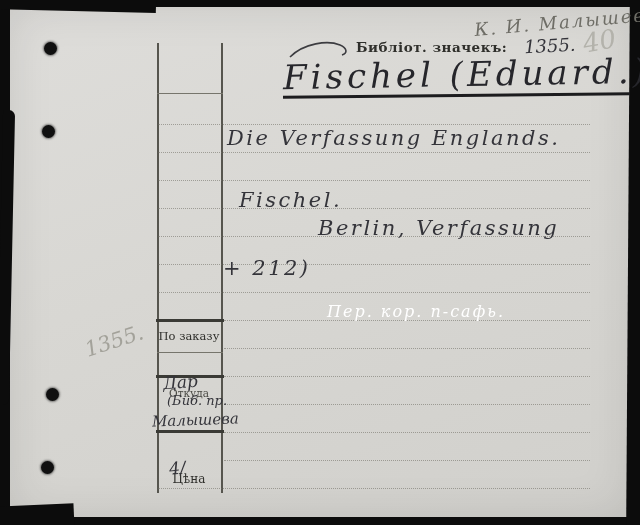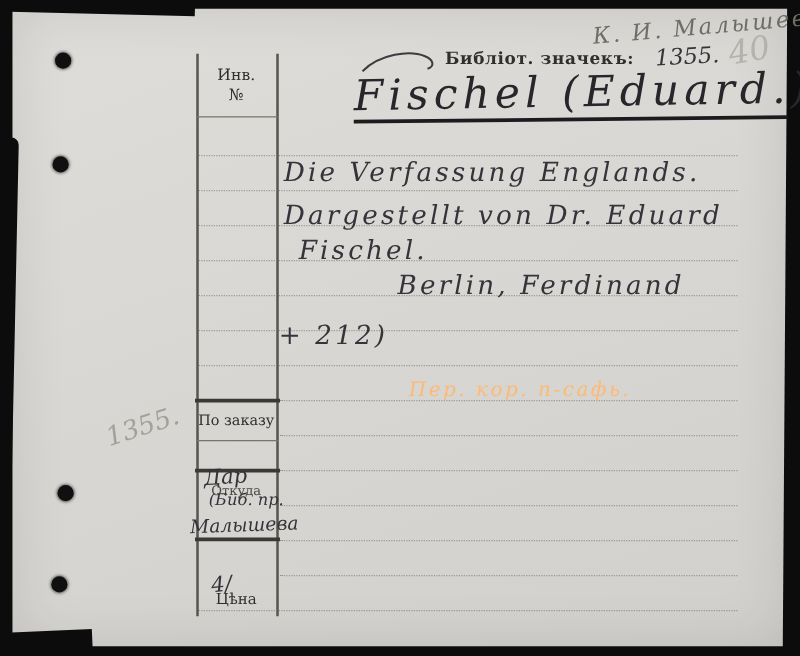--- a/index.html
+++ b/index.html
@@ -30,21 +30,21 @@
   #heading{left:283px;top:54px;font-size:34px;letter-spacing:4px;color:#26262b;transform:rotate(-1deg);}
   #heading-underline{left:283px;top:94px;width:347px;height:3px;background:#1c1c1e;transform:rotate(-0.6deg);}
   .bodyline{font-size:21px;letter-spacing:2.5px;line-height:24px;}
   #bl0{left:227px;top:126px;}
   #bl1{left:227px;top:160px;}
   #bl2{left:223px;top:188px;margin-left:16px;}
   #bl3{left:318px;top:216px;}
   #bl4{left:221px;top:244px;letter-spacing:1.2px;}
   #bl5{left:223px;top:256px;}
   .xx{text-decoration-line:underline overline;text-decoration-thickness:1.5px;}
-  #binding{left:327px;top:302px;font-size:16px;letter-spacing:2px;color:#fdba74;}
+  #binding{left:327px;top:302px;font-size:16px;letter-spacing:2px;color:#ffffff;}
   #inv-label{left:156px;top:52px;width:66px;font-size:12.5px;line-height:16px;}
   #order-label{left:156px;top:329px;width:66px;font-size:11.5px;}
   #origin-label{left:156px;top:387px;width:66px;font-size:10.5px;color:#4a4a44;}
   #origin-hw1{left:163px;top:372px;font-size:17px;transform:rotate(-4deg);}
   #origin-hw2{left:155px;top:393px;font-size:13px;margin-left:12px;}
   #origin-hw3{left:152px;top:411px;font-size:15px;transform:rotate(-2deg);}
   #price-label{left:156px;top:472px;width:66px;font-size:12px;}
   #price-value{left:169px;top:458px;font-size:17px;transform:rotate(-6deg);}
   #margin-num{left:84px;top:329px;font-size:21px;color:#a3a29a;transform:rotate(-18deg);}
 </style>
@@ -96,30 +96,25 @@
   <svg class="abs" style="left:288px;top:40px;" width="66" height="20" viewBox="0 0 66 20">
     <path d="M2 17 C 16 3, 40 0, 52 5 C 59 8, 60 13, 54 15" stroke="#3c3c40" fill="none" stroke-width="1.6"></path>
   </svg>
   <div id="libmark-label" class="abs print">Библіот. значекъ:</div>
   <div id="libmark-num" class="abs hand">1355.</div>
 
   <div id="heading" class="abs hand">Fischel (Eduard.)</div>
   <div id="heading-underline" class="abs"></div>
 
   <div id="bl0" class="abs hand bodyline">Die Verfassung Englands.</div>
-  <div id="bl1" class="abs hand bodyline">Dargestellt von Dr. Eduard</div>
   <div id="bl2" class="abs hand bodyline">Fischel.</div>
-  <div id="bl3" class="abs hand bodyline">Berlin, Ferdinand</div>
+  <div id="bl3" class="abs hand bodyline">Berlin, Verfassung</div>
   <div id="bl5" class="abs hand bodyline">+ 212)</div>
   <div id="binding" class="abs hand">Пер. кор. п-сафь.</div>
 
-  <div id="inv-label" class="abs print">
-    <div>Инв.</div>
-    <div>№</div>
-  </div>
   <div id="order-label" class="abs print">По заказу</div>
   <div id="origin-label" class="abs print">Откуда</div>
   <div id="origin-hw1" class="abs hand">Дар</div>
   <div id="origin-hw2" class="abs hand">(Биб. пр.</div>
   <div id="origin-hw3" class="abs hand">Малышева</div>
   <div id="price-label" class="abs print">Цѣна</div>
   <div id="price-value" class="abs hand">4/</div>
 
   <div id="margin-num" class="abs hand">1355.</div>
 

